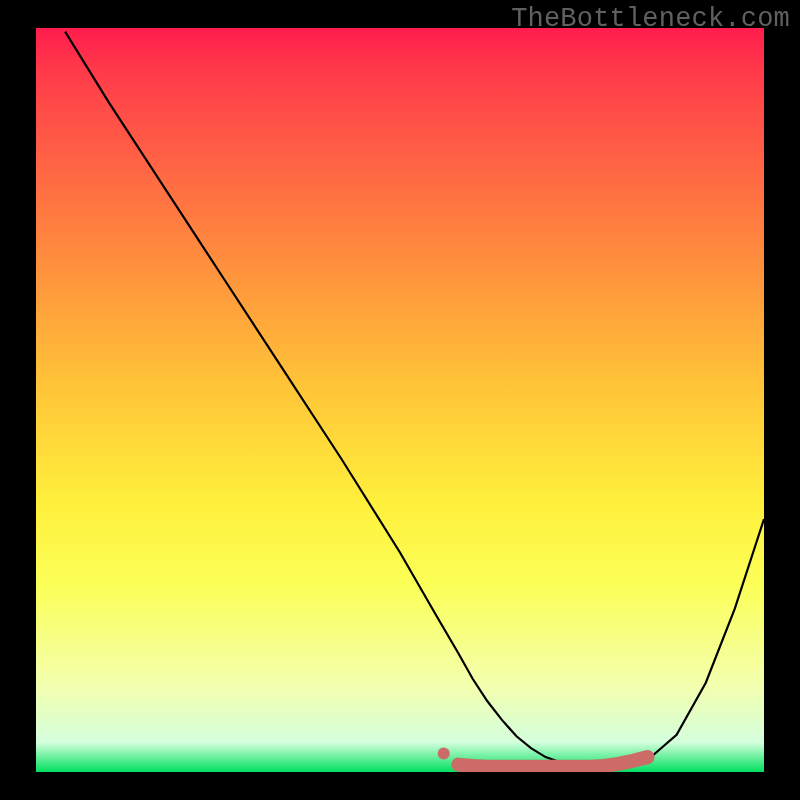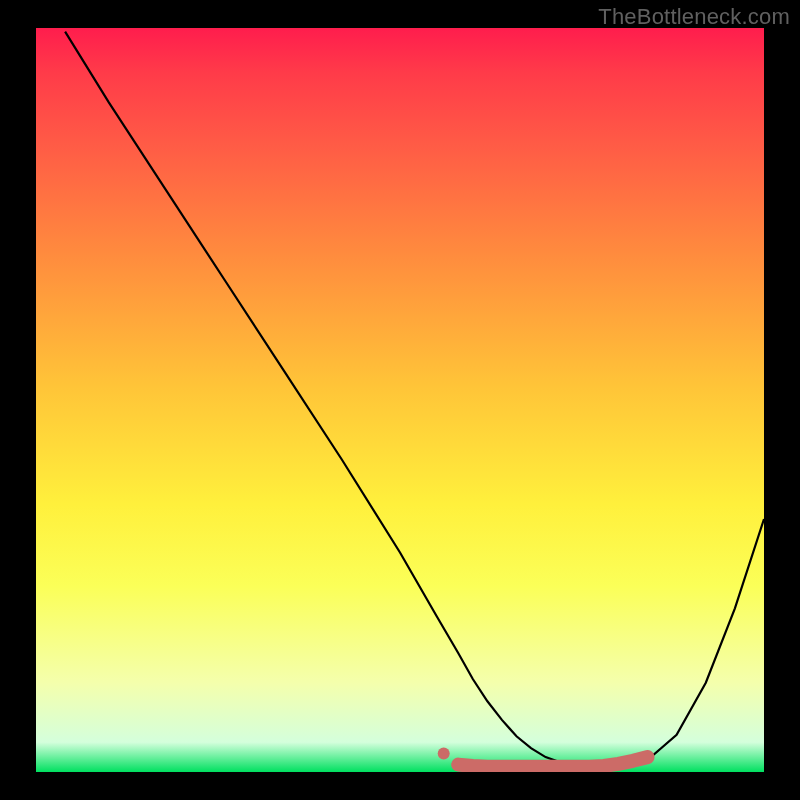--- a/index.html
+++ b/index.html
@@ -8,22 +8,22 @@
     position: relative;
     width: 800px;
     height: 800px;
     background: #000;
   }
   .watermark {
     position: absolute;
     top: 4px;
     right: 10px;
     color: #606060;
-    font-family: Liberation Sans, sans-serif;
-    font-size: 22px;
+    font-family: Liberation Mono, monospace;
+    font-size: 27px;
     font-weight: 500;
     letter-spacing: 0.2px;
     z-index: 10;
   }
   .plot-area {
     position: absolute;
     left: 36px;
     top: 28px;
     width: 728px;
     height: 744px;

